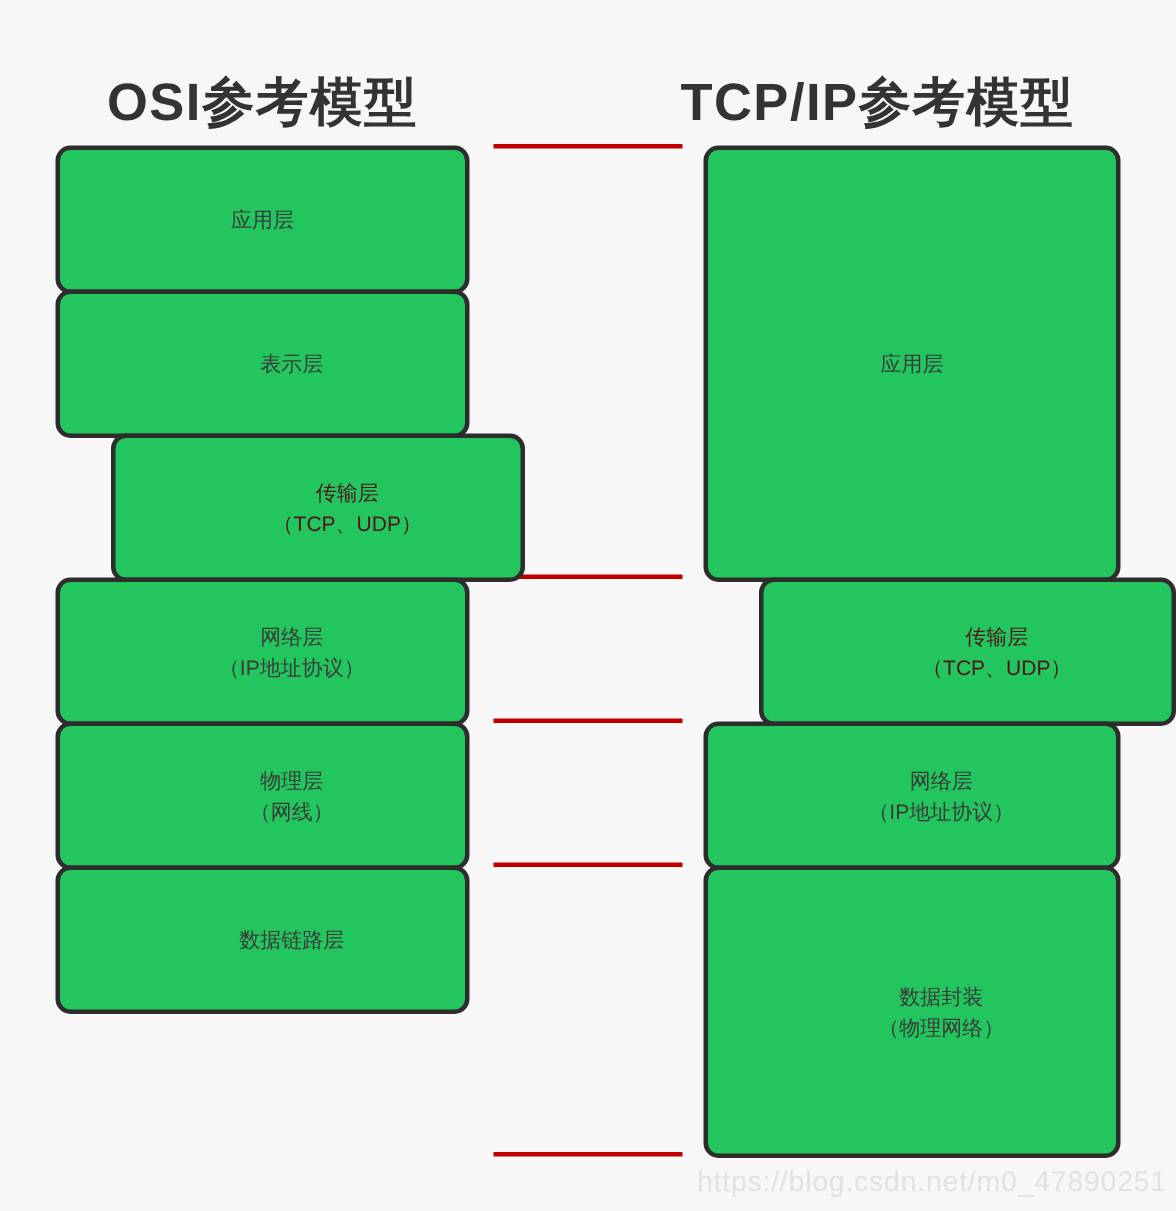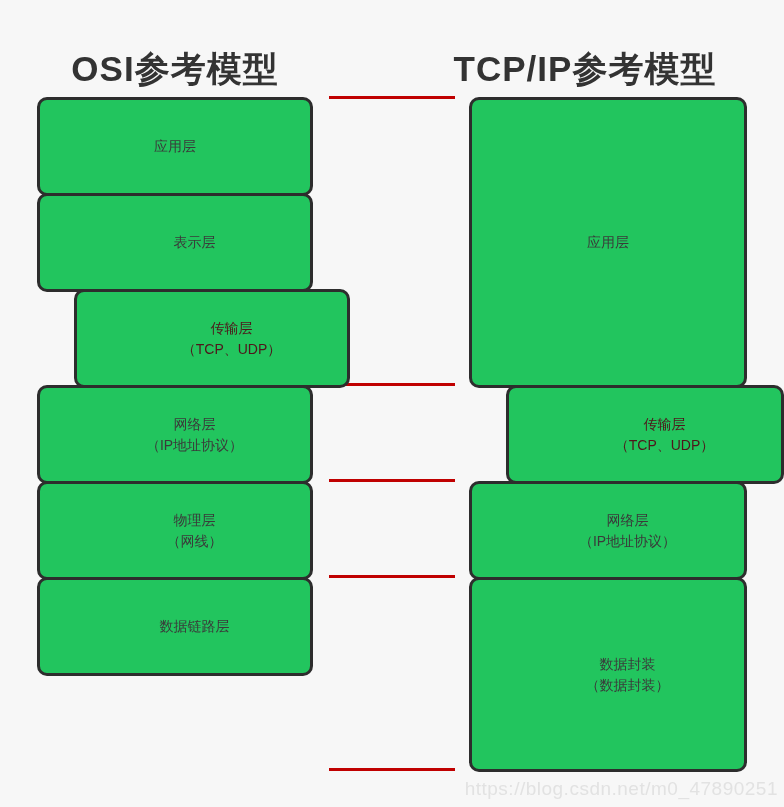--- a/index.html
+++ b/index.html
@@ -126,19 +126,19 @@
     <div class="layer-box h1x highlight">
       <span class="layer-name">传输层</span>
       <span class="layer-detail">（TCP、UDP）</span>
     </div>
     <div class="layer-box h1x">
       <span class="layer-name">网络层</span>
       <span class="layer-detail">（IP地址协议）</span>
     </div>
     <div class="layer-box h2x">
       <span class="layer-name">数据封装</span>
-      <span class="layer-detail">（数据封装）</span>
+      <span class="layer-detail">（物理网络）</span>
     </div>
   </div>
 
   <div class="watermark">https://blog.csdn.net/m0_47890251</div>
 
 </div>
 
 </body></html>

